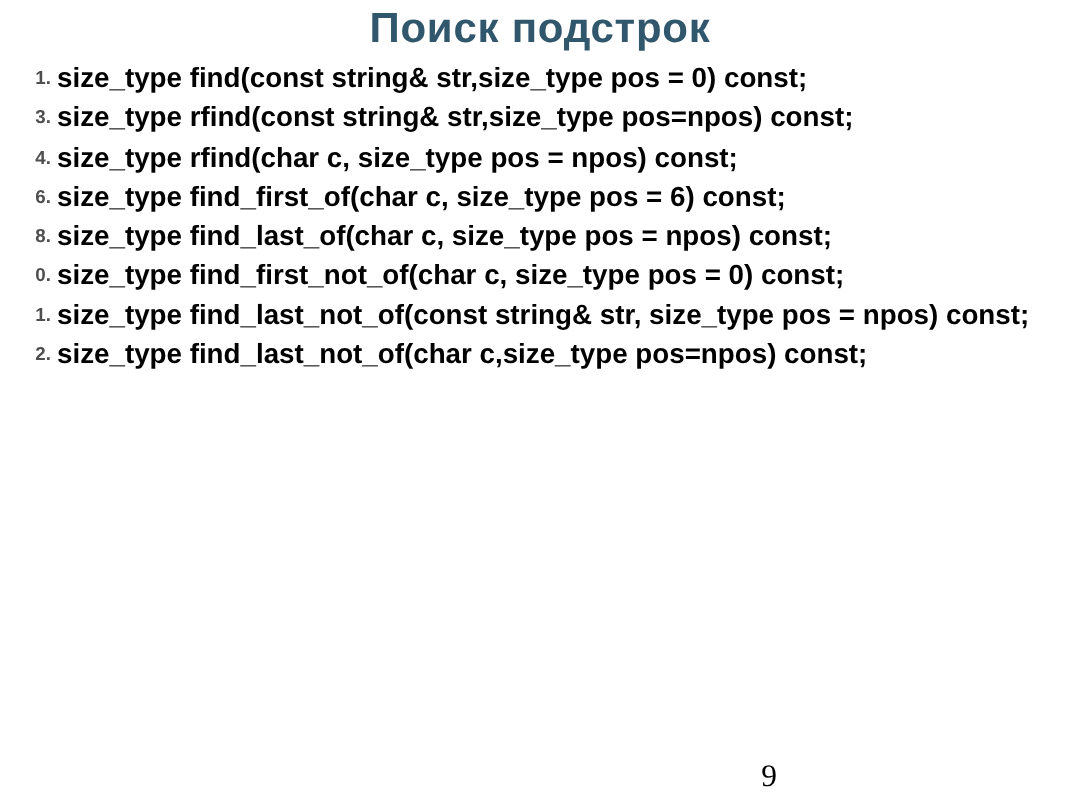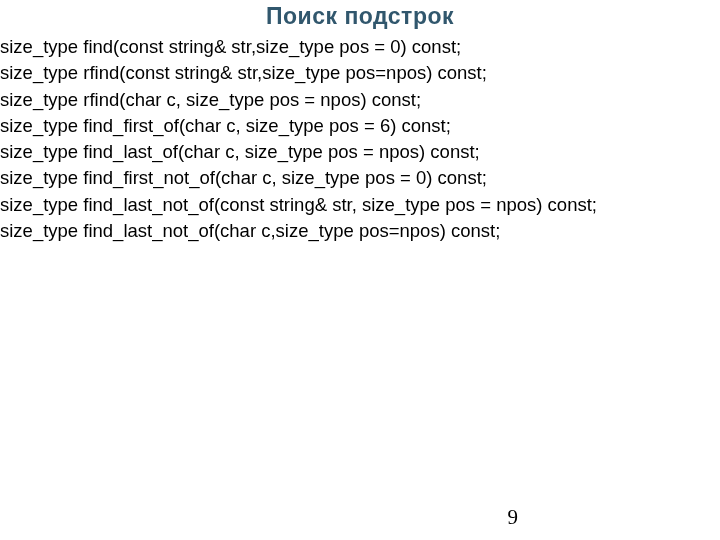--- a/index.html
+++ b/index.html
@@ -8,26 +8,28 @@
       height: 540px;
       background: #fff;
       font-family: Verdana, Geneva, Tahoma, sans-serif;
       position: relative;
       overflow: hidden;
     }
     .title {
       color: #31576d;
       font-weight: bold;
       text-align: center;
-      font-size: 23px;
+      font-size: 28px;
       padding: 3px 0 6px 0;
       letter-spacing: 0.5px;
     }
     ol.main-list {
       list-style: none;
+      padding-left: 38px;
+      font-weight: bold;
     }
     ol.main-list li {
       position: relative;
       font-size: 18.5px;
       color: #000;
       line-height: 1.23;
       padding: 0 10px 2px 0;
       margin-bottom: 1.5px;
     }
     ol.main-list li::before {

